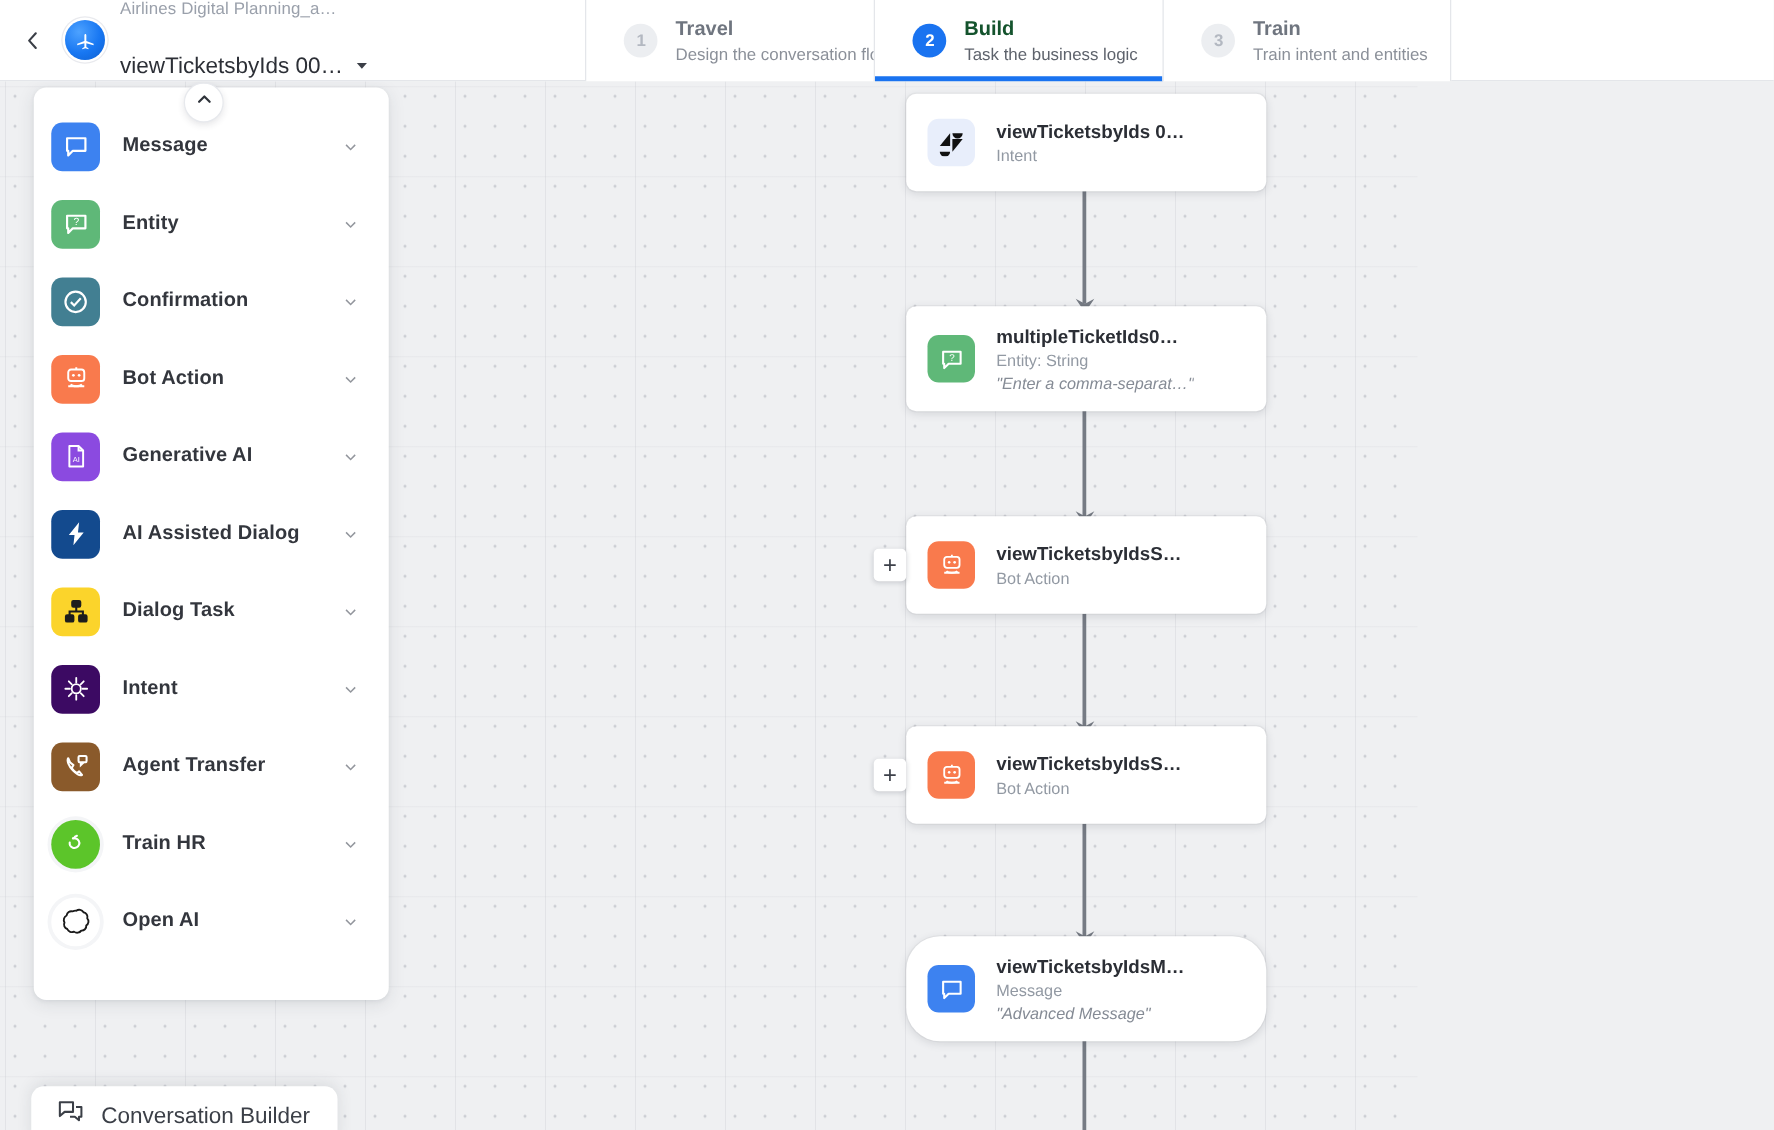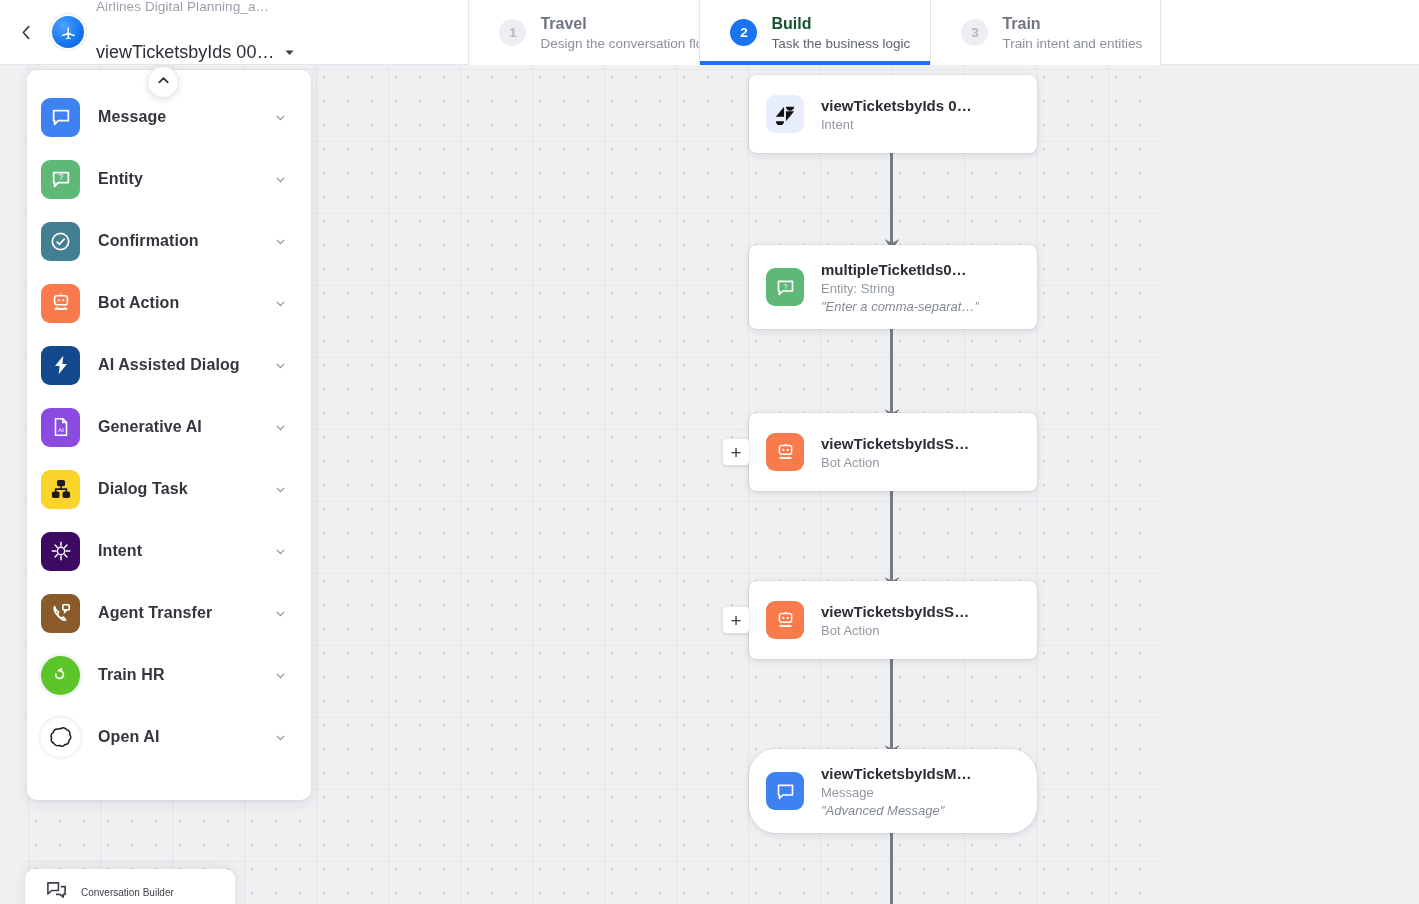--- a/index.html
+++ b/index.html
@@ -15,21 +15,20 @@
     position: absolute;
     left: 0; top: 65px;
     width: 1134px; height: 839px;
     background-color: #eff0f2;
     background-image:
       linear-gradient(to right, rgba(180,183,190,.22) 1px, transparent 1px),
       linear-gradient(to bottom, rgba(180,183,190,.15) 1px, transparent 1px),
       radial-gradient(circle, rgba(160,164,174,.45) 1px, transparent 1.4px);
     background-size: 72px 72px, 72px 72px, 24px 24px;
     background-position: 4px 0px, 0px 4px, 0px 0px;
-    margin-left: 24px;
   }
 
   
   #header {
     position: absolute; left: 0; top: 0;
     width: 1419px; height: 65px;
     background: #ffffff;
     border-bottom: 1px solid #e4e6ea;
     display: flex; align-items: stretch;
     z-index: 40;
@@ -133,21 +132,21 @@
   
   #conv-builder {
     position:absolute; left: 25px; top: 869px;
     height: 46px; min-width: 210px;
     background:#fff; border-radius: 10px 10px 0 0;
     box-shadow: 0 -2px 12px rgba(40,45,60,.10);
     display:flex; align-items:center; gap:13px;
     padding: 0 22px 0 20px;
     z-index: 25; cursor:pointer;
   }
-  #conv-builder-label { font-size:10px; color:#3b3f47; white-space:nowrap; }
+  #conv-builder-label { font-size:18px; color:#3b3f47; white-space:nowrap; }
 
   
   .node {
     position:absolute;
     width: 288px; height: 78px;
     background:#fff; border-radius: 8px;
     box-shadow: 0 2px 7px rgba(40,45,60,.13), 0 0 0 1px rgba(40,45,60,.04);
     display:flex; align-items:center;
     padding-left: 17px; gap: 17px;
     cursor:pointer;
@@ -337,42 +336,42 @@
       </div>
       <div class="pal-label">Bot Action</div>
       <span class="pal-caret">
           <svg width="13" height="13" viewBox="0 0 16 16" fill="none" stroke="#6a6f78" stroke-width="1.5">
             <path d="M3.5 6l4.5 4.5L12.5 6"></path>
           </svg>
         </span>
     </div>
 
     <div class="pal-item">
-      <div class="pal-icon" style="background:#134a8e;">
-        <svg width="22" height="22" viewBox="0 0 24 24">
-            <path d="M14.5 2L5.5 13h5l-1 9 9-11h-5z" fill="#fff"></path>
-          </svg>
-      </div>
-      <div class="pal-label">AI Assisted Dialog</div>
-      <span class="pal-caret">
-          <svg width="13" height="13" viewBox="0 0 16 16" fill="none" stroke="#6a6f78" stroke-width="1.5">
-            <path d="M3.5 6l4.5 4.5L12.5 6"></path>
-          </svg>
-        </span>
-    </div>
-
-    <div class="pal-item">
       <div class="pal-icon" style="background:#8b4ae0;">
         <svg width="22" height="22" viewBox="0 0 24 24" fill="none" stroke="#fff" stroke-width="1.7">
             <path d="M6 3h8l4 4v14H6z" stroke-linejoin="round"></path>
             <path d="M14 3v4h4"></path>
             <text x="12" y="17" font-size="6.5" fill="#fff" stroke="none" text-anchor="middle" font-family="sans-serif">AI</text>
           </svg>
       </div>
       <div class="pal-label">Generative AI</div>
+      <span class="pal-caret">
+          <svg width="13" height="13" viewBox="0 0 16 16" fill="none" stroke="#6a6f78" stroke-width="1.5">
+            <path d="M3.5 6l4.5 4.5L12.5 6"></path>
+          </svg>
+        </span>
+    </div>
+
+    <div class="pal-item">
+      <div class="pal-icon" style="background:#134a8e;">
+        <svg width="22" height="22" viewBox="0 0 24 24">
+            <path d="M14.5 2L5.5 13h5l-1 9 9-11h-5z" fill="#fff"></path>
+          </svg>
+      </div>
+      <div class="pal-label">AI Assisted Dialog</div>
       <span class="pal-caret">
           <svg width="13" height="13" viewBox="0 0 16 16" fill="none" stroke="#6a6f78" stroke-width="1.5">
             <path d="M3.5 6l4.5 4.5L12.5 6"></path>
           </svg>
         </span>
     </div>
 
     <div class="pal-item">
       <div class="pal-icon" style="background:#fbd42b;">
         <svg width="22" height="22" viewBox="0 0 24 24" fill="none" stroke="#1d1d1d" stroke-width="1.8">

